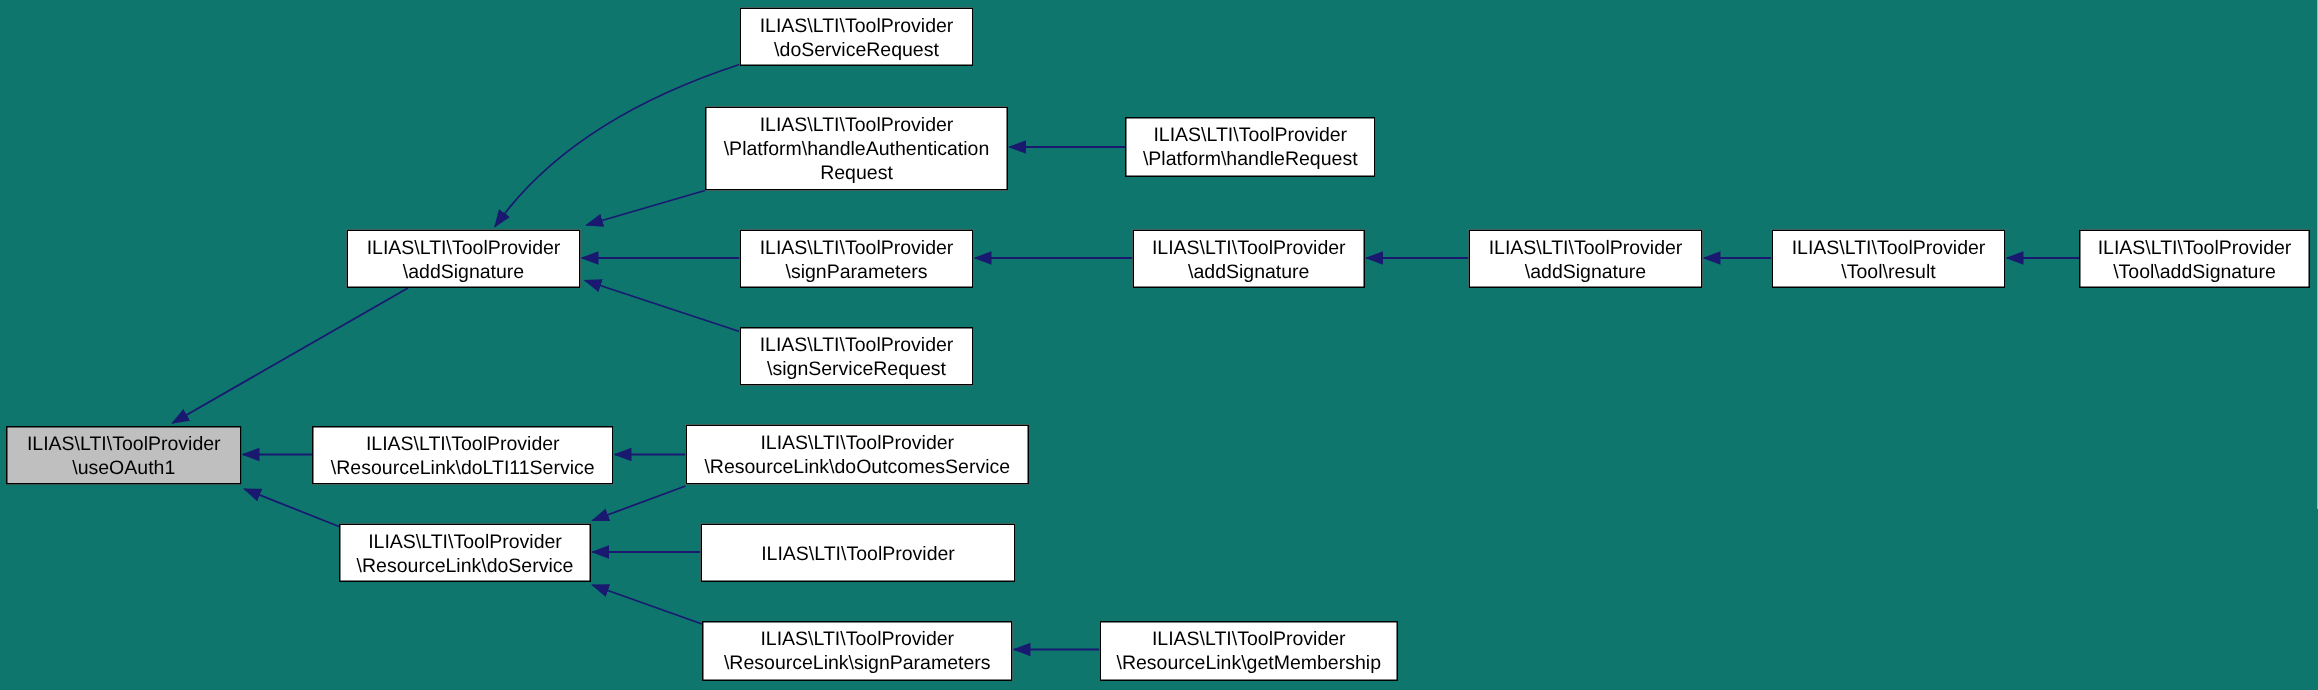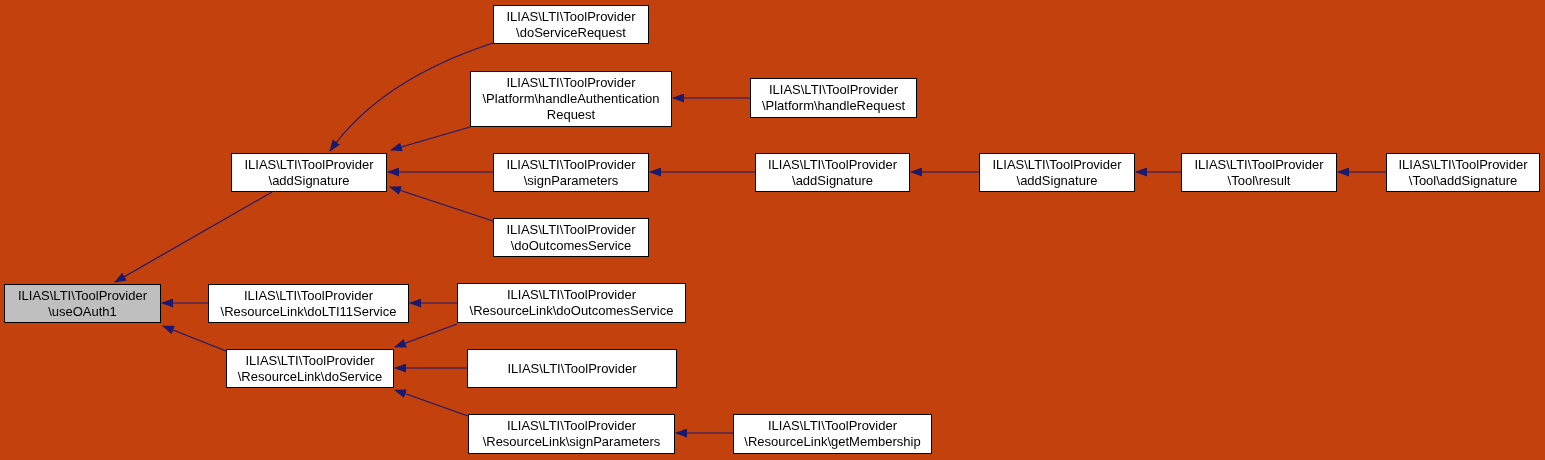--- a/index.html
+++ b/index.html
@@ -46,21 +46,21 @@
     background: #bfbfbf;
     cursor: default;
   }
   .nline {
     pointer-events: none;
   }
 </style>
 </head>
 <body>
 
-<div id="canvas" style="width: 1545px; height: 460px; background: #c2410c;">
+<div id="canvas" style="width: 1545px; height: 460px; background: #0f766e;">
   <svg id="edge-layer" xmlns="http://www.w3.org/2000/svg" viewBox="0 0 1545 460">
     <defs>
       <marker id="arrowhead" markerUnits="userSpaceOnUse" markerWidth="12" markerHeight="9" refX="11" refY="4.5" orient="auto">
         <path id="arrow-path" d="M0,0 L12,4.5 L0,9 Z" fill="#191970"></path>
       </marker>
     </defs>
   <path d="M493,43 Q380,80 330,151" class="edge" stroke="#191970" marker-end="url(#arrowhead)"></path>
       <path d="M470,127 L391,150" class="edge" stroke="#191970" marker-end="url(#arrowhead)"></path>
       <path d="M750,98 L673,98" class="edge" stroke="#191970" marker-end="url(#arrowhead)"></path>
       <path d="M493,172 L388,172" class="edge" stroke="#191970" marker-end="url(#arrowhead)"></path>
@@ -95,21 +95,21 @@
     <div class="node" title="ILIAS\LTI\ToolProvider\addSignature" style="left: 231px; top: 153px; width: 156px; height: 39px; border-color: rgb(0, 0, 0); background: rgb(255, 255, 255); color: rgb(0, 0, 0);">
       <div class="nline">ILIAS\LTI\ToolProvider</div>
       <div class="nline">\addSignature</div>
     </div>
     <div class="node" title="ILIAS\LTI\ToolProvider\signParameters" style="left: 493px; top: 153px; width: 156px; height: 39px; border-color: rgb(0, 0, 0); background: rgb(255, 255, 255); color: rgb(0, 0, 0);">
       <div class="nline">ILIAS\LTI\ToolProvider</div>
       <div class="nline">\signParameters</div>
     </div>
     <div class="node" title="ILIAS\LTI\ToolProvider\signServiceRequest" style="left: 493px; top: 218px; width: 156px; height: 39px; border-color: rgb(0, 0, 0); background: rgb(255, 255, 255); color: rgb(0, 0, 0);">
       <div class="nline">ILIAS\LTI\ToolProvider</div>
-      <div class="nline">\doOutcomesService</div>
+      <div class="nline">\signServiceRequest</div>
     </div>
     <div class="node" title="ILIAS\LTI\ToolProvider\signMessage" style="left: 755px; top: 153px; width: 155px; height: 39px; border-color: rgb(0, 0, 0); background: rgb(255, 255, 255); color: rgb(0, 0, 0);">
       <div class="nline">ILIAS\LTI\ToolProvider</div>
       <div class="nline">\addSignature</div>
     </div>
     <div class="node" title="ILIAS\LTI\ToolProvider\sendMessage" style="left: 979px; top: 153px; width: 156px; height: 39px; border-color: rgb(0, 0, 0); background: rgb(255, 255, 255); color: rgb(0, 0, 0);">
       <div class="nline">ILIAS\LTI\ToolProvider</div>
       <div class="nline">\addSignature</div>
     </div>
     <div class="node" title="ILIAS\LTI\ToolProvider\Tool\result" style="left: 1181px; top: 153px; width: 156px; height: 39px; border-color: rgb(0, 0, 0); background: rgb(255, 255, 255); color: rgb(0, 0, 0);">

